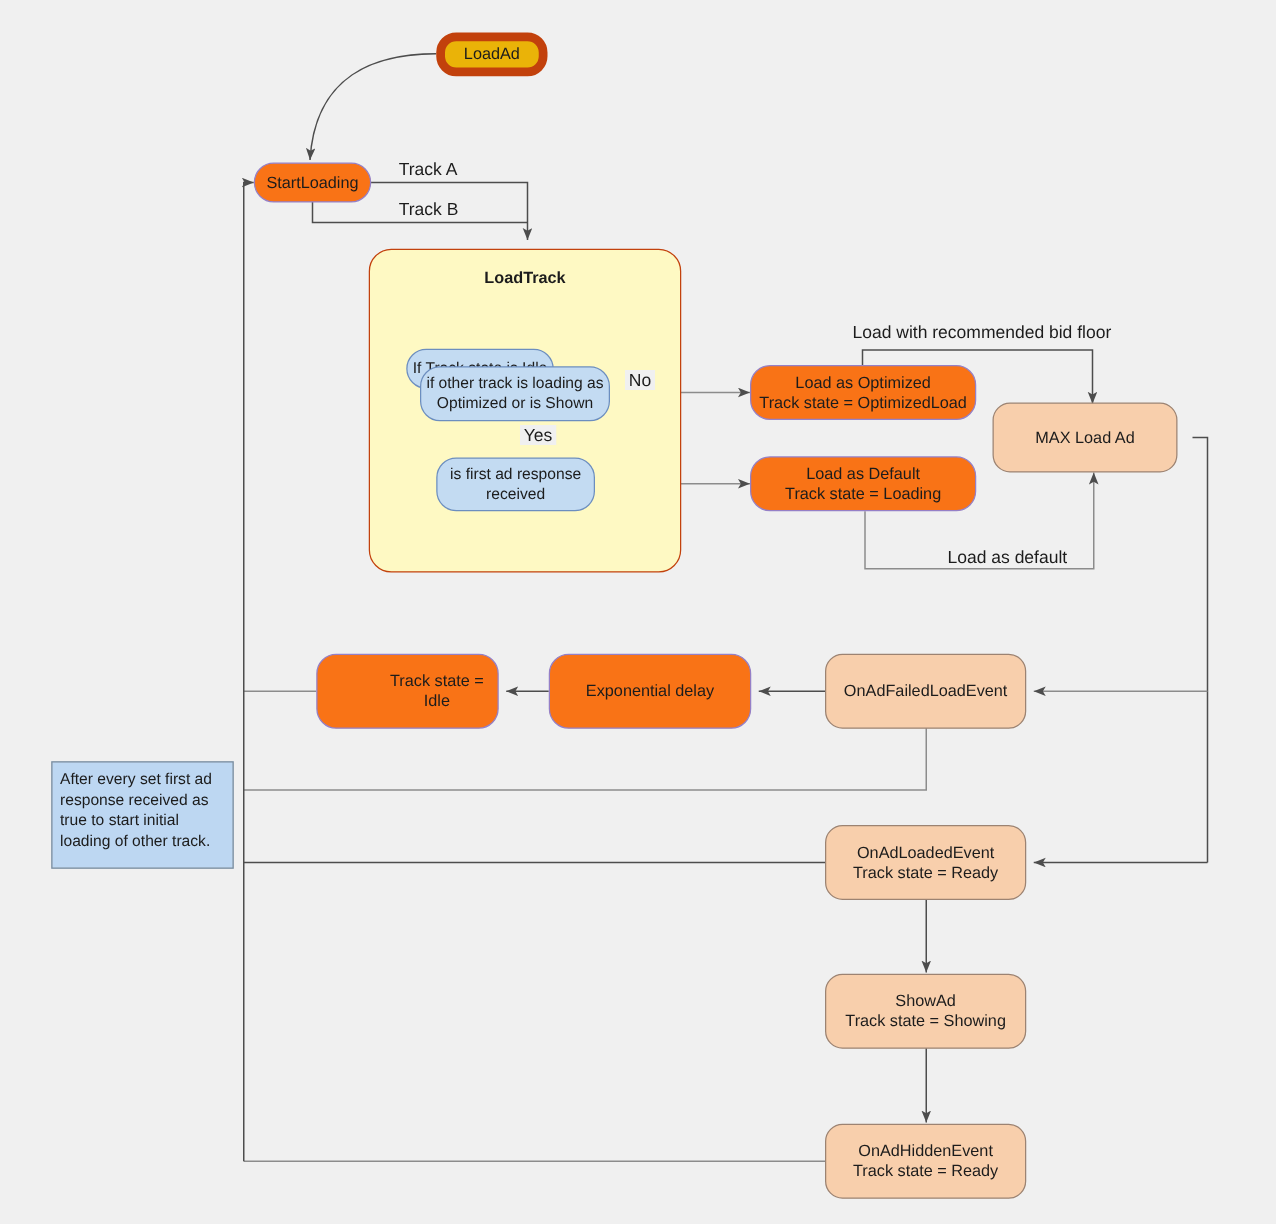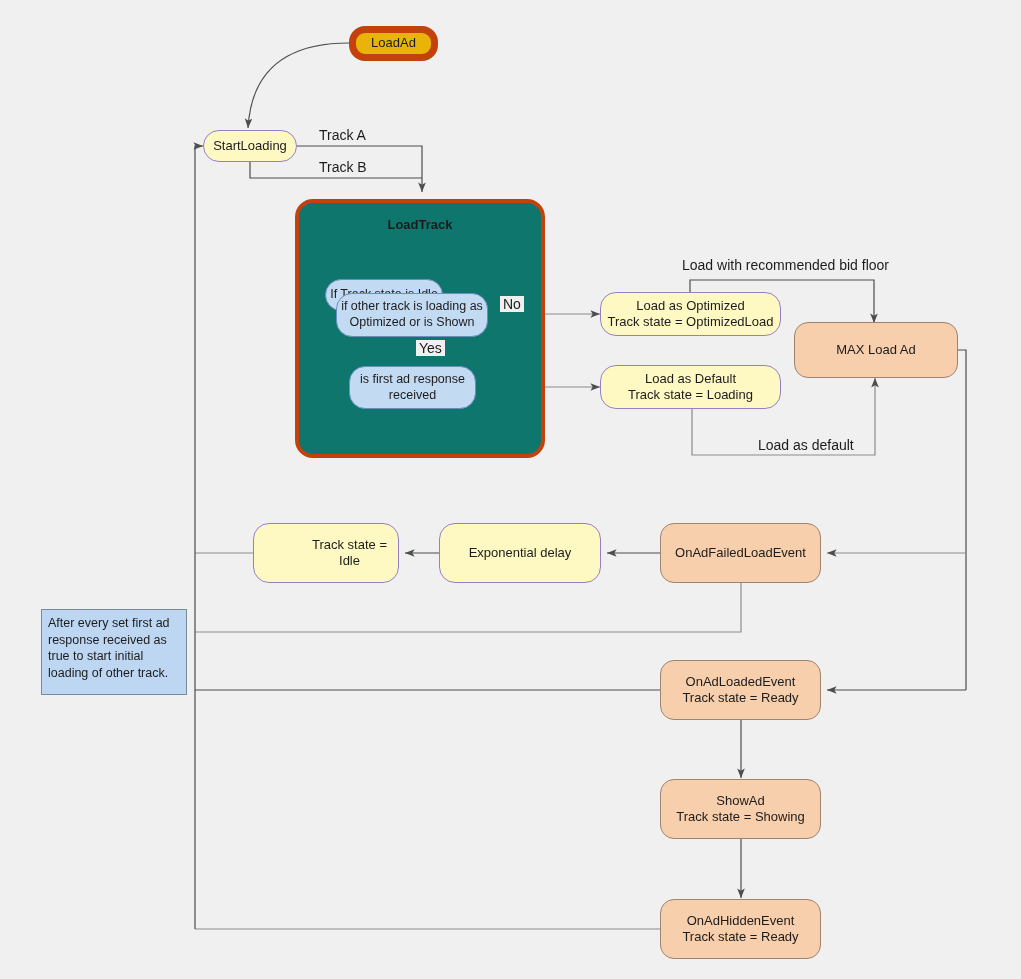--- a/index.html
+++ b/index.html
@@ -36,40 +36,40 @@
     color: #1c1c1c;
     white-space: pre-line;
   }
   .n-yellow {
     background: #eab308;
     border: 7px solid #c2410c;
     border-radius: 16px;
     font-size: 13px;
   }
   .n-purple {
-    background: #fef9c3;
+    background: #f97316;
     border: 1px solid #9580c7;
     border-radius: 16px;
     font-size: 13px;
   }
   .n-blue {
     background: #c3dbf2;
     border: 1px solid #6c8ebf;
     border-radius: 16px;
     font-size: 12.5px;
   }
   .n-orange {
     background: #f8cfac;
     border: 1px solid #9c8372;
     border-radius: 14px;
     font-size: 13px;
   }
   .n-group {
-    background: #0f766e;
-    border: 4px solid #c2410c;
+    background: #fef9c3;
+    border: 1px solid #c2410c;
     border-radius: 18px;
     display: block;
   }
   .group-title {
     position: absolute;
     top: 14px;
     left: 0;
     right: 0;
     text-align: center;
     font-size: 13px;
@@ -171,21 +171,21 @@
 
   <div class="node n-blue" style="left:349px; top:366px; width:127px; height:43px;">is first ad response
 received</div>
 
   <div class="node n-purple" style="left:600px; top:292px; width:181px; height:44px;">Load as Optimized
 Track state = OptimizedLoad</div>
 
   <div class="node n-purple" style="left:600px; top:365px; width:181px; height:44px;">Load as Default
 Track state = Loading</div>
 
-  <div class="node n-orange" style="left:794px; top:322px; width:164px; height:56px;">MAX Load Ad</div>
+  <div class="node n-orange" style="left:794px; top:322px; width:148px; height:56px;">MAX Load Ad</div>
 
   <div class="node n-purple" style="left:253px; top:523px; width:146px; height:60px;padding-left:47px;">Track state = Idle</div>
 
   <div class="node n-orange" style="left:660px; top:523px; width:161px; height:60px;">OnAdFailedLoadEvent</div>
 
   <div class="node n-purple" style="left:439px; top:523px; width:162px; height:60px;">Exponential delay</div>
 
   <div class="node n-orange" style="left:660px; top:660px; width:161px; height:60px;">OnAdLoadedEvent
 Track state = Ready</div>
 

